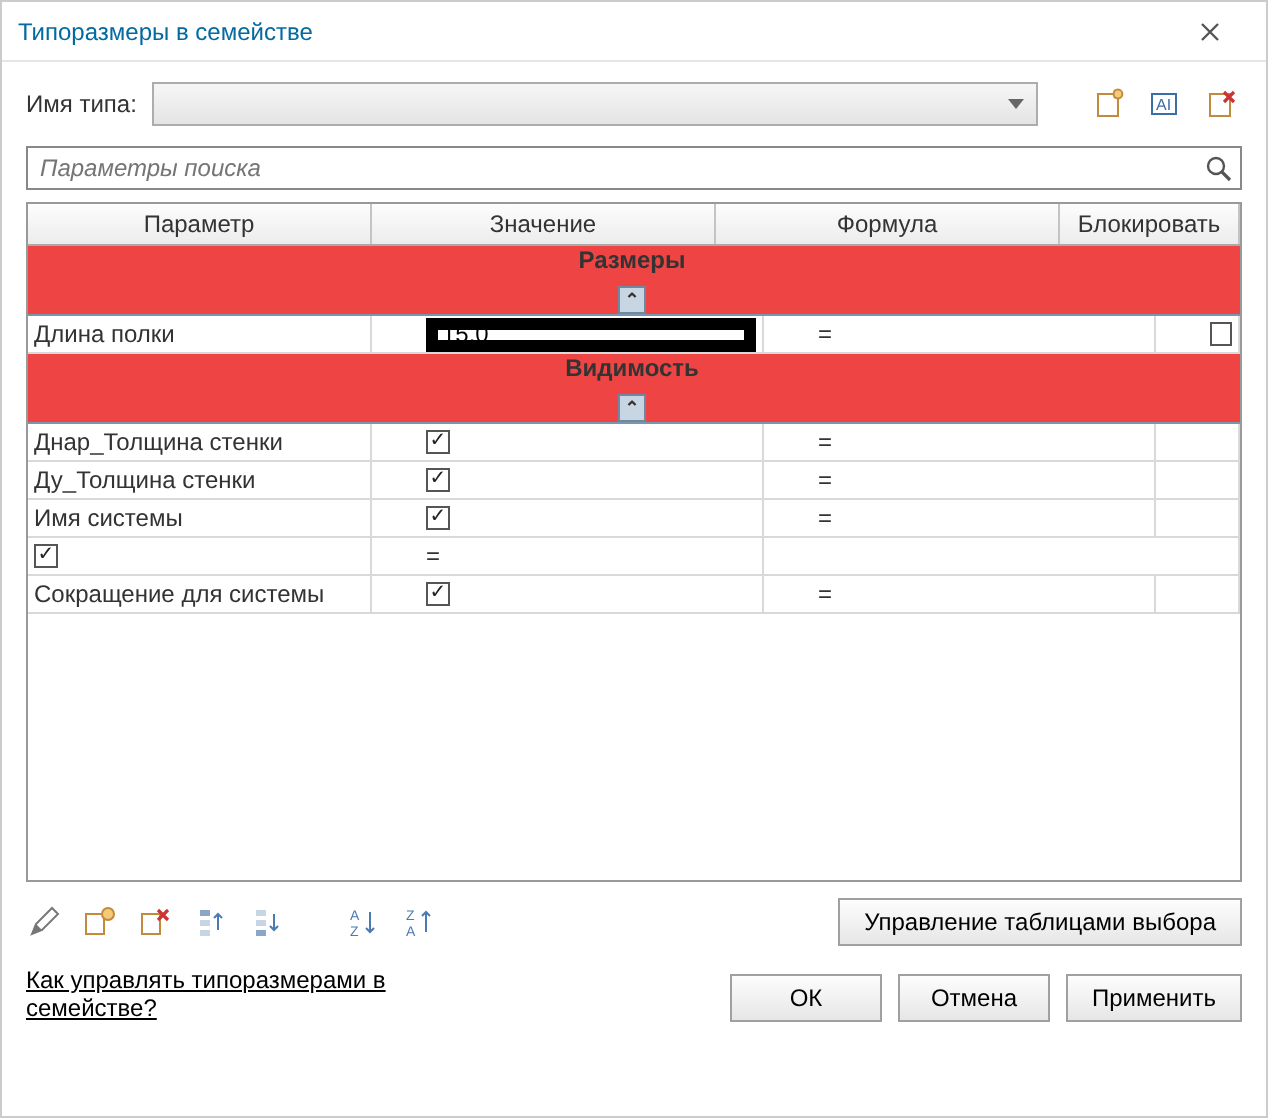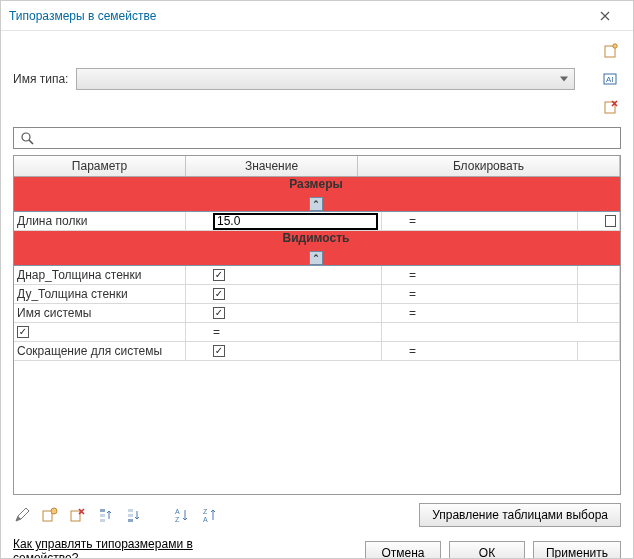--- a/index.html
+++ b/index.html
@@ -44,21 +44,21 @@
     position: relative;
   }
   .type-combo::after {
     content: "";
     position: absolute; right: 6px; top: 50%;
     border-left: 4px solid transparent;
     border-right: 4px solid transparent;
     border-top: 5px solid #666;
     transform: translateY(-50%);
   }
-  .top-icons { display: flex; gap: 8px; margin-left: 18px; flex-direction: column; }
+  .top-icons { display: flex; gap: 8px; margin-left: 18px; }
   .icon-btn { width: 20px; height: 20px; display: flex; align-items: center; justify-content: center; }
 
   
   .search-row {
     display: flex; align-items: center;
     border: 1px solid #888; height: 22px; margin-bottom: 6px;
     padding: 0 2px 0 4px;
   }
   .search-input {
     flex: 1; border: none; outline: none;
@@ -102,21 +102,21 @@
   .td {
     border-right: 1px solid #d9d9d9;
     padding: 0 3px;
     display: flex; align-items: center;
     overflow: hidden; white-space: nowrap;
   }
   .td.col-formula { color: #333; }
 
   .cell-input {
     width: 100%; height: 17px;
-    border: 2px solid #000000;
+    border: 6px solid #000000;
     font-size: 12px; padding: 0 2px;
     background: #fff;
   }
   .lock-chk {
     width: 12px; height: 12px;
     border: 1px solid #555; background: #fff;
     margin: 0 auto;
   }
   .val-chk {
     width: 12px; height: 12px;
@@ -188,32 +188,34 @@
       <div class="icon-btn">
         <svg width="16" height="16" viewBox="0 0 16 16">
             <rect x="2" y="3" width="10" height="11" fill="none" stroke="#c28a3d"></rect>
             <path d="M9 2 L14 7 M14 2 L9 7" stroke="#cc3333" stroke-width="1.6"></path>
           </svg>
       </div>
     </div>
   </div>
 
   <div class="search-row">
+    <input class="search-input" placeholder="Параметры поиска" style="">
     <div class="search-icon">
       <svg width="14" height="14" viewBox="0 0 14 14">
           <circle cx="6" cy="6" r="4" fill="none" stroke="#555" stroke-width="1.2"></circle>
           <line x1="9" y1="9" x2="13" y2="13" stroke="#555" stroke-width="1.6"></line>
         </svg>
     </div>
   </div>
 
   <div class="table-wrap">
     <div class="thead">
       <div class="th col-param">Параметр</div>
       <div class="th col-value">Значение</div>
+      <div class="th col-formula">Формула</div>
       <div class="th col-lock">Блокировать</div>
     </div>
     <div class="tbody" id="tbody">
         <div class="group-row">
           <span class="group-title">Размеры</span>
           <span class="group-exp">⌃</span>
         </div>
         <div class="data-row">
           <div class="td col-param">Длина полки</div>
           <div class="td col-value">
@@ -324,19 +326,19 @@
     </div>
     <div class="spacer"></div>
     <button class="btn" style="min-width:auto">Управление таблицами выбора</button>
   </div>
 
   <div class="help-row">
     <div class="help-link">
       <span>Как управлять типоразмерами в семействе?</span>
     </div>
     <div class="dlg-buttons">
+      <button class="btn">ОК</button>
       <button class="btn">Отмена</button>
-      <button class="btn">ОК</button>
       <button class="btn">Применить</button>
     </div>
   </div>
 
 </div>
 
 </body></html>

